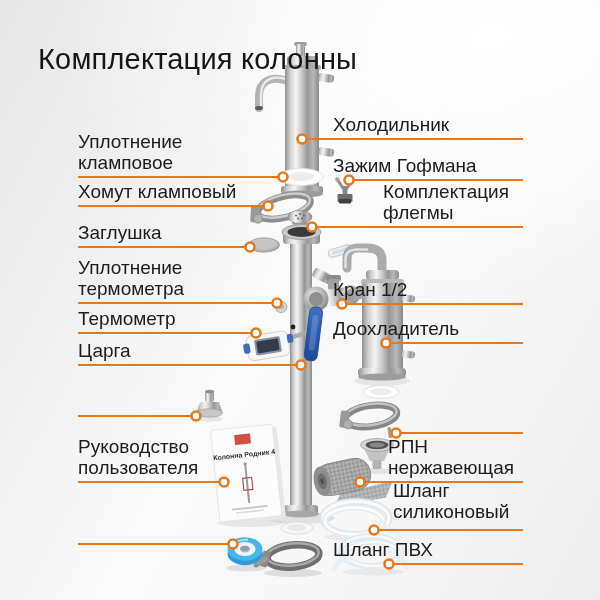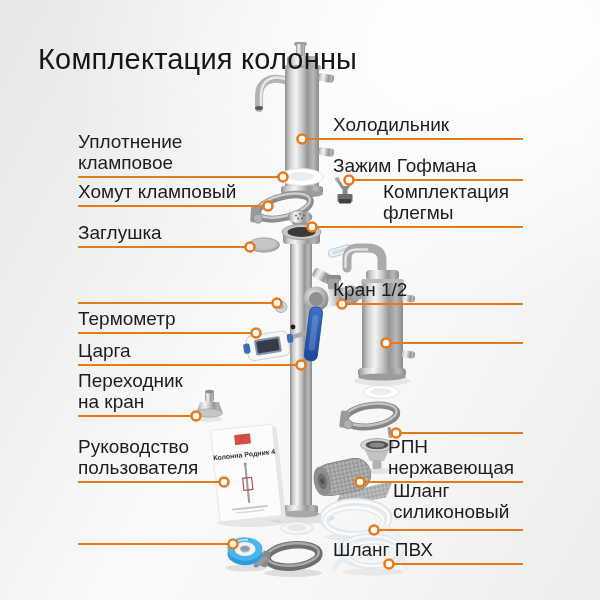--- a/index.html
+++ b/index.html
@@ -332,26 +332,27 @@
       <line class="leader" x1="389" y1="564" x2="523" y2="564"></line>
         <circle class="dot" cx="389" cy="564" r="4.5"></circle>
     </g>
   </svg>
 
   <div class="title">Комплектация колонны</div>
 
   <div class="label left" style="top:131px">Уплотнение кламповое</div>
   <div class="label left" style="top:181px">Хомут кламповый</div>
   <div class="label left" style="top:222px">Заглушка</div>
+  <div class="label left" style="top:257px">Уплотнение термометра</div>
   <div class="label left" style="top:308px">Термометр</div>
   <div class="label left" style="top:340px">Царга</div>
-  <div class="label left" style="top:370px;width:115px">Переходник на кран</div>
   <div class="label left" style="top:436px">Руководство пользователя</div>
 
   <div class="label right" style="top:114px">Холодильник</div>
   <div class="label right" style="top:155px">Зажим Гофмана</div>
   <div class="label right" style="top:181px;width:140px">Комплектация флегмы</div>
   <div class="label right" style="top:279px">Кран 1/2</div>
+  <div class="label right" style="top:318px">Доохладитель</div>
   <div class="label right" style="top:436px;width:135px">РПН нержавеющая</div>
   <div class="label right" style="top:480px;width:130px">Шланг силиконовый</div>
   <div class="label right" style="top:539px">Шланг ПВХ</div>
 
 </div>
 
 </body></html>

